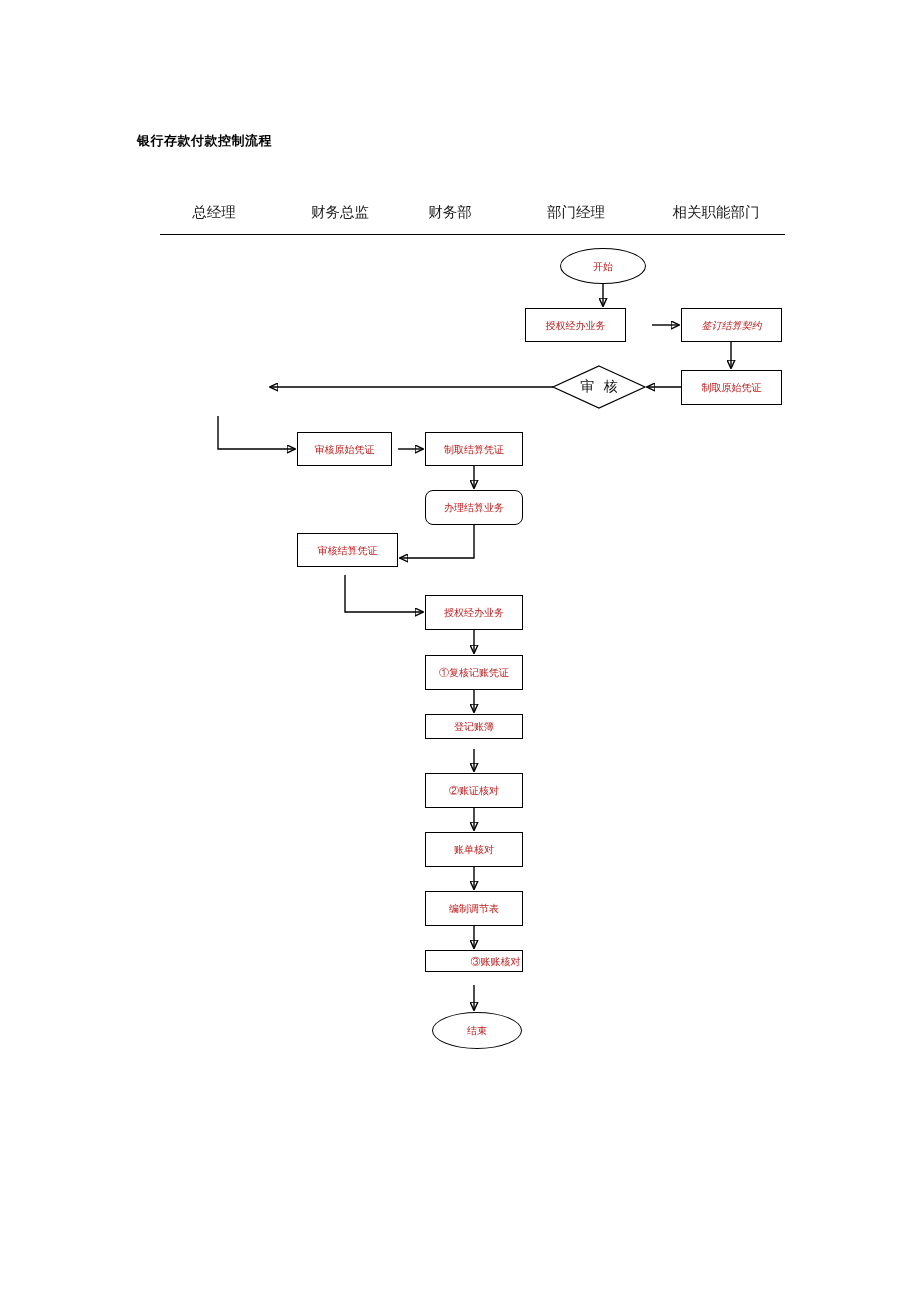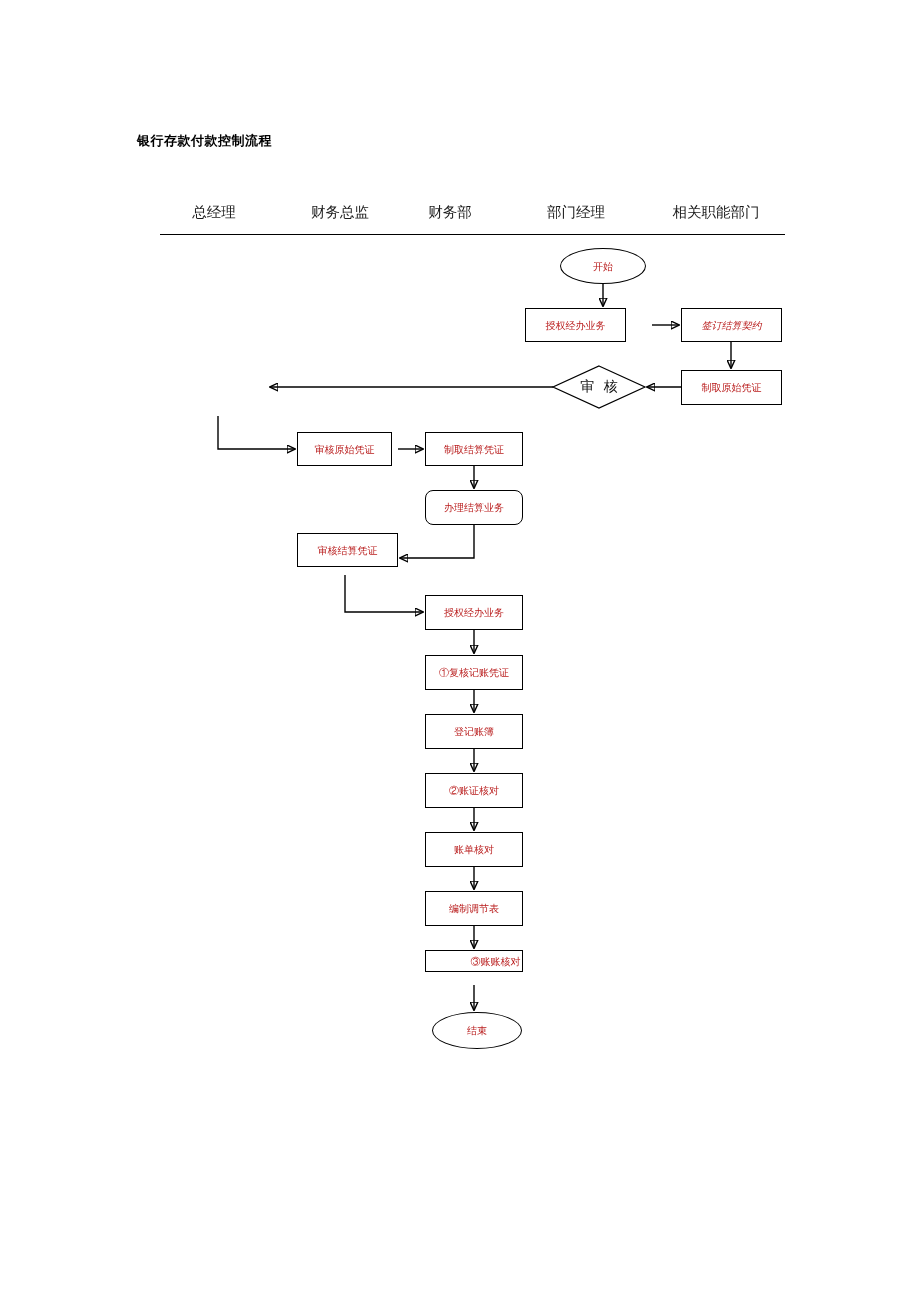--- a/index.html
+++ b/index.html
@@ -195,21 +195,21 @@
   </div>
 
   <div class="node box" style="left:425px;top:595px;width:98px;height:35px;">
     <span>授权经办业务</span>
   </div>
 
   <div class="node box" style="left:425px;top:655px;width:98px;height:35px;">
     <span>①复核记账凭证</span>
   </div>
 
-  <div class="node box" style="left:425px;top:714px;width:98px;height:35px;">
+  <div class="node box" style="left:425px;top:714px;width:98px;height:25px;">
     <span>登记账簿</span>
   </div>
 
   <div class="node box" style="left:425px;top:773px;width:98px;height:35px;">
     <span>②账证核对</span>
   </div>
 
   <div class="node box" style="left:425px;top:832px;width:98px;height:35px;">
     <span>账单核对</span>
   </div>

